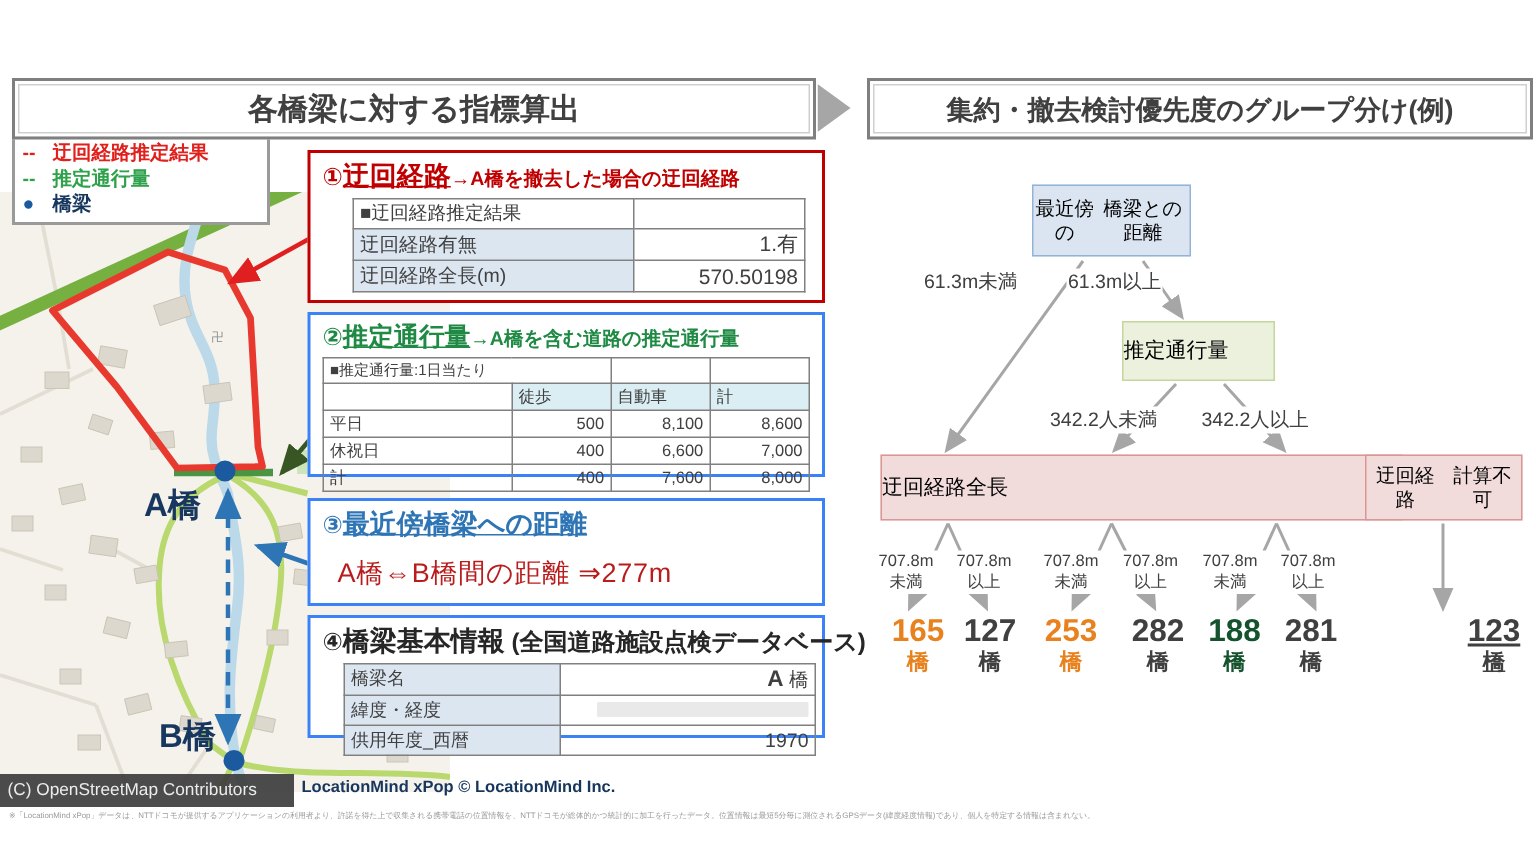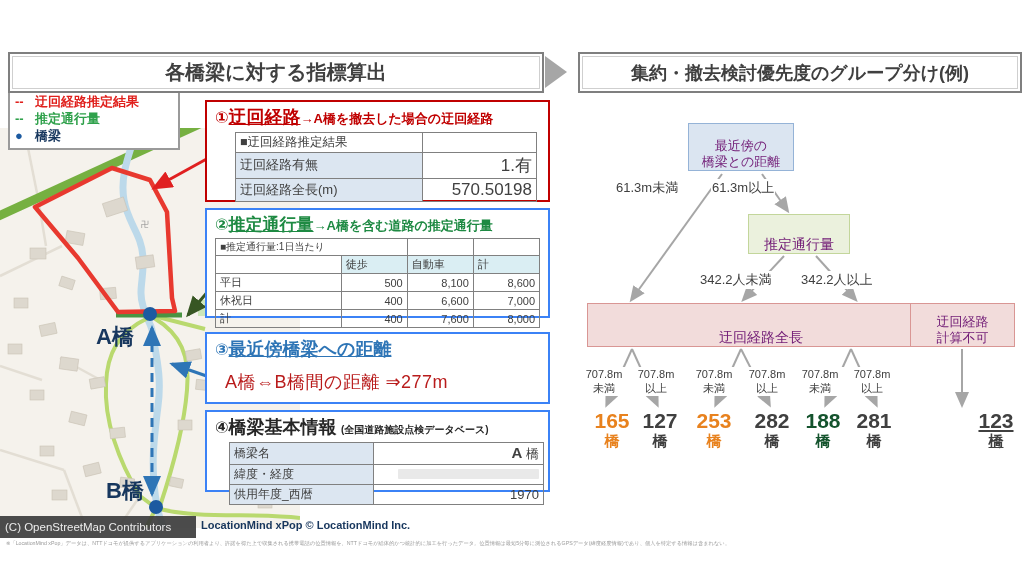--- a/index.html
+++ b/index.html
@@ -38,37 +38,37 @@
   #box4{top:410px;height:82px;}
   .btl{white-space:nowrap;line-height:1.2;margin:2px 0 3px 0;}
   .btl .num{font-weight:bold;font-size:16px;}
   .btl .main{font-weight:bold;font-size:18px;text-decoration:underline;}
   .btl .sub{font-weight:bold;font-size:13px;}
   .red{color:#c00000;} .grn{color:#1e8a43;} .blu{color:#2e75b6;} .drk{color:#262626;}
   table{border-collapse:collapse;}
   td{border:1px solid #808080;padding:1px 4px;}
   .t1{width:302px;margin-left:20px;font-size:13px;}
   .t1 .lab{background:#dce6f1;width:62%;}
-  .t1 .val{text-align:right;font-size:17px;}
+  .t1 .val{text-align:right;font-size:14px;}
   .t1 .cap td{border:1px solid #808080;background:#fff;font-size:12.5px;}
   .t2{width:100%;font-size:11px;}
   .t2 .cap2{font-size:10px;}
   .t2 .h{background:#daeef3;text-align:left;width:20%;}
   .t2 .rl{width:38%;}
   .t2 .v{text-align:right;margin-top:36px;}
   #box3 .body{font-size:18px;color:#b91c1c;padding:6px 0 0 10px;letter-spacing:.5px;}
   .t4{width:315px;margin-left:14px;font-size:12px;}
   .t4 .lab{background:#dce6f1;width:46%;}
   .t4 .val{text-align:right;font-size:13px;}
   .t4 .am{font-weight:bold;font-size:15px;}
   .redact{display:inline-block;width:88%;height:10px;background:#e9e9e9;border-radius:1px;}
 
   
-  .tnode{position:absolute;display:flex;flex-direction:column;align-items:center;
-         justify-content:flex-end;text-align:center;font-size:13px;color:#701a75;
+  .tnode{position:absolute;display:flex;flex-direction:row;align-items:center;
+         justify-content:space-between;text-align:center;font-size:13px;color:#000000;
          z-index:2;line-height:1.25;box-sizing:border-box;}
   #n-root{left:688px;top:123px;width:106px;height:48px;background:#dbe5f1;border:1px solid #95b3d7;}
   #n-traffic{left:748px;top:214px;width:102px;height:40px;background:#ebf1dd;border:1px solid #c3d69b;font-size:14px;}
   #n-detour{left:587px;top:303px;width:348px;height:44px;background:#f2dcdb;border:1px solid #d99694;font-size:14px;}
   #n-nodetour{left:910px;top:303px;width:105px;height:44px;background:#f2dcdb;border:1px solid #d99694;}
   .edge{position:absolute;font-size:13px;color:#404040;z-index:2;background:#fff;padding:0 1px;white-space:nowrap;}
   #e1l{left:615px;top:179px;} #e1r{left:711px;top:179px;}
   #e2l{left:699px;top:271px;} #e2r{left:800px;top:271px;}
   .leaf{position:absolute;width:52px;top:367px;text-align:center;font-size:11px;
         line-height:1.3;background:#fff;z-index:2;}
@@ -257,21 +257,21 @@
   <div class="ibox" id="box3">
     <div class="btl">
       <span class="num blu">③</span><span class="main blu">最近傍橋梁への距離</span>
     </div>
     <div class="body">A橋⇔B橋間の距離 ⇒277m</div>
   </div>
 
   <div class="ibox" id="box4">
     <div class="btl">
       <span class="num drk">④</span><span class="main drk" style="text-decoration:none">橋梁基本情報</span>
-      <span class="sub drk" style="font-size:10px">(全国道路施設点検データベース)</span>
+      <span class="sub drk" style="font-size:16px">(全国道路施設点検データベース)</span>
     </div>
     <table class="t4">
       <tbody>
           <tr>
         <td class="lab">橋梁名</td>
         <td class="val"><span class="am">A</span><span> 橋</span></td>
       </tr>
       <tr>
         <td class="lab">緯度・経度</td>
         <td class="val"><span class="redact"></span></td>

